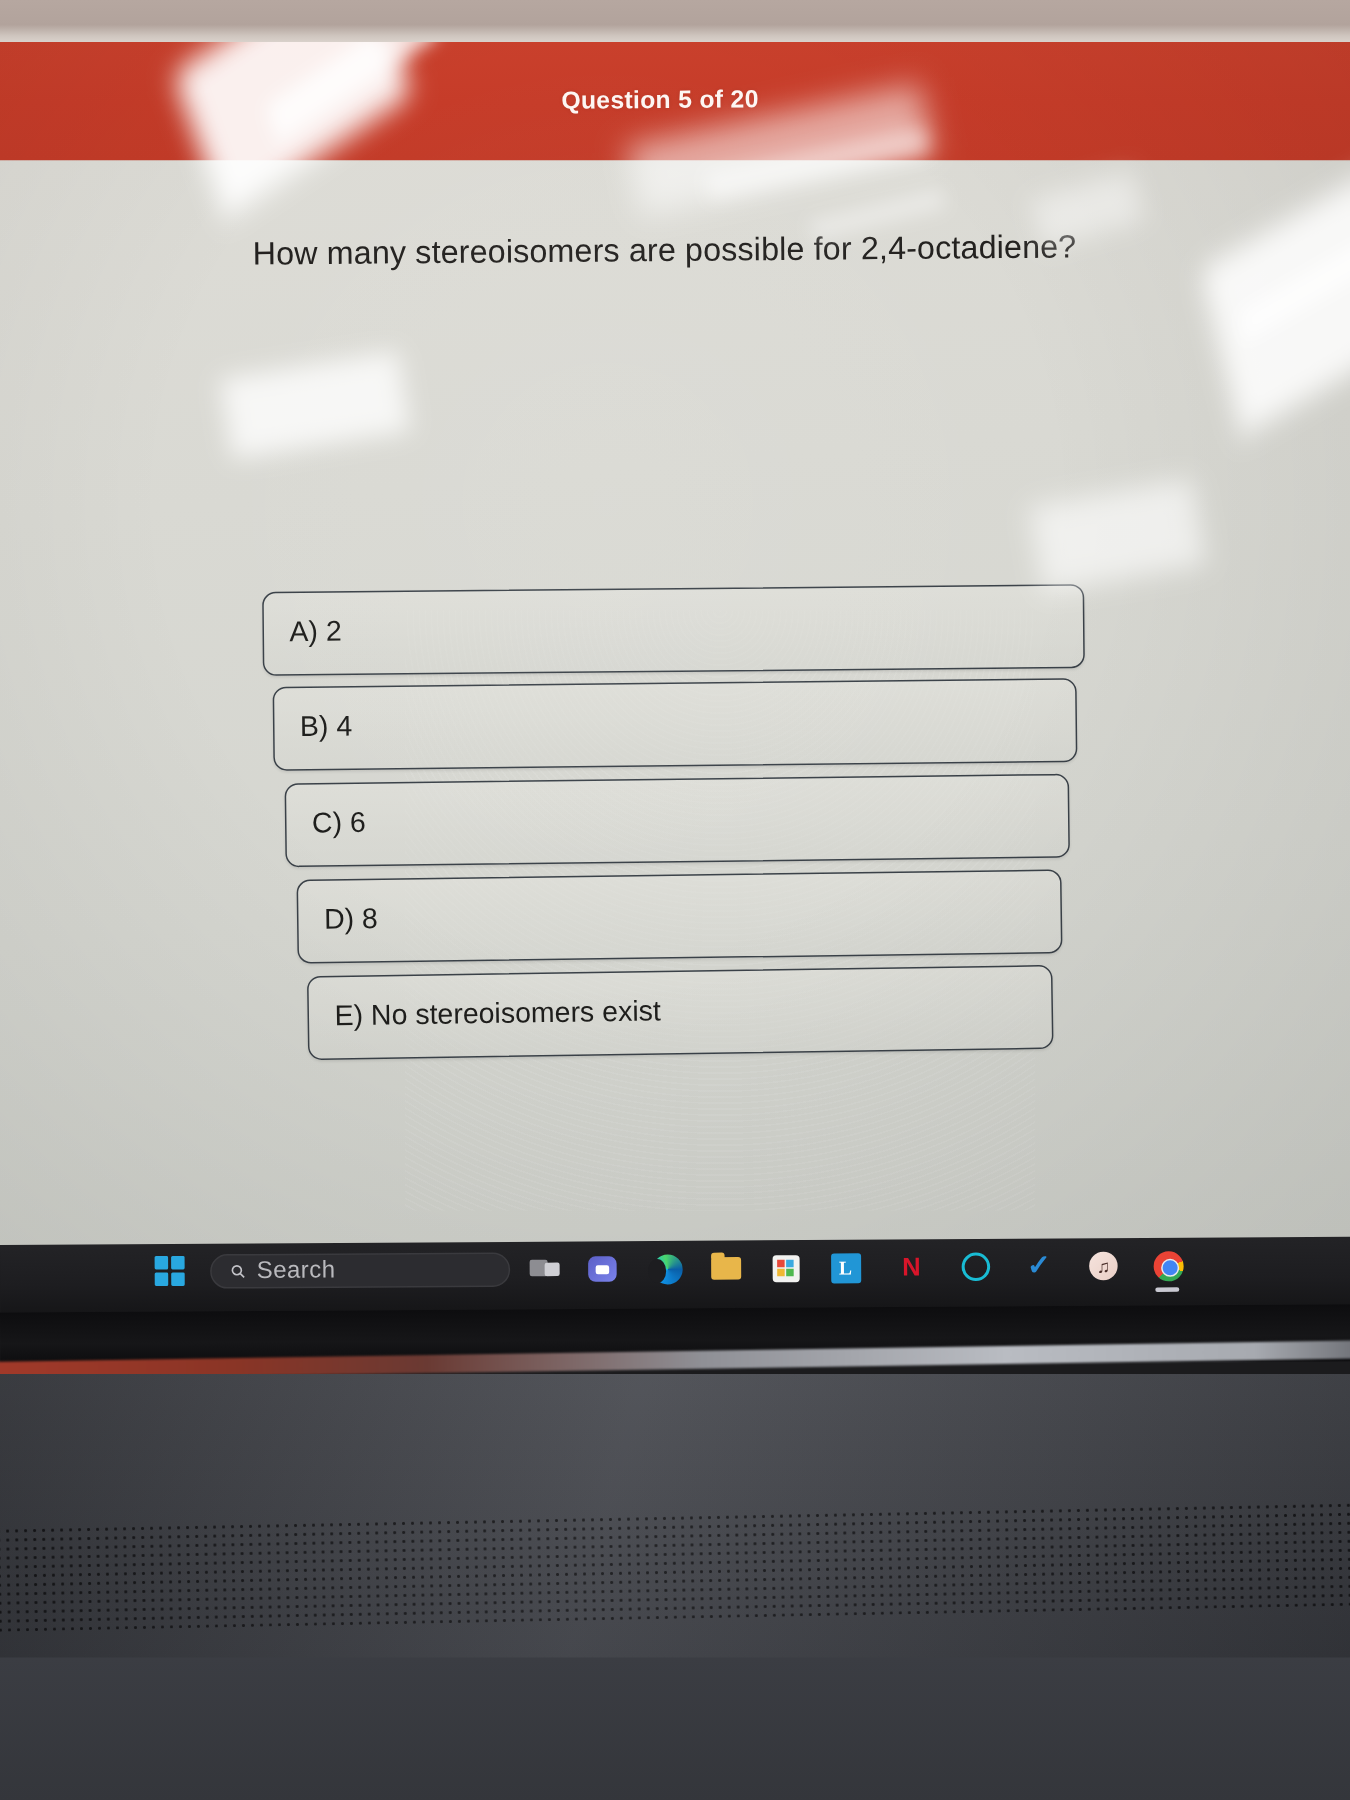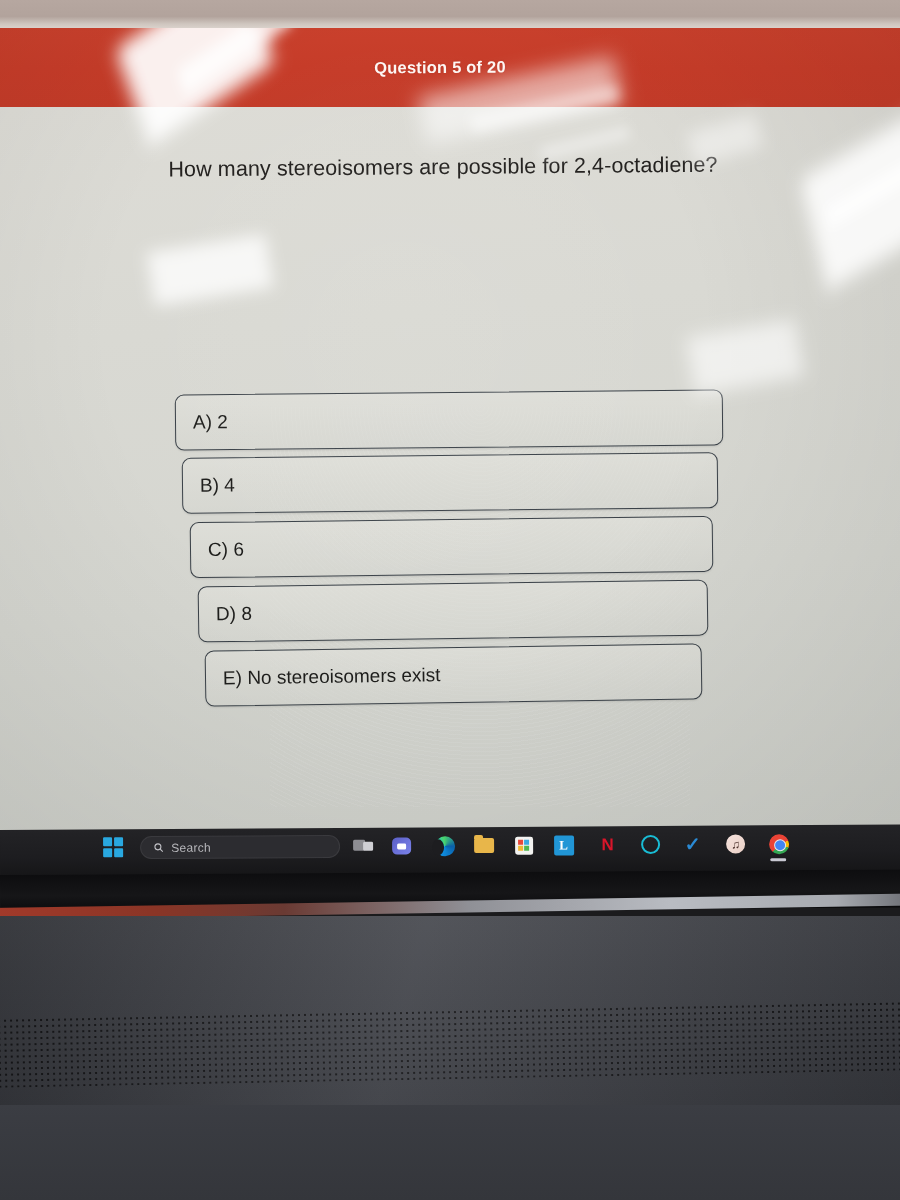--- a/index.html
+++ b/index.html
@@ -136,21 +136,21 @@
   .tb-start i:nth-child(3){ left:0;   top:11px; }
   .tb-start i:nth-child(4){ left:11px;top:11px; }
 
   .tb-search {
     position:absolute; left:140px; top:7px; width:200px; height:23px;
     border-radius:12px;
     background:#2c2c30;
     border:1px solid #3a3a3e;
     display:flex; align-items:center; gap:7px; padding-left:12px;
   }
-  .tb-search-text { color:#b9b9bd; font-size:12px; letter-spacing:.3px; }
+  .tb-search-text { color:#b9b9bd; font-size:16px; letter-spacing:.3px; }
 
   .tb-icon {
     position:absolute; top:8px; width:21px; height:21px;
     display:flex; align-items:center; justify-content:center;
     font-size:13px;
   }
 
   .ic-taskview { left:352px; }
   .ic-taskview .tv1 { position:absolute; left:1px; top:4px; width:12px; height:11px;
                       background:#8d8d92; border-radius:1.5px; }

